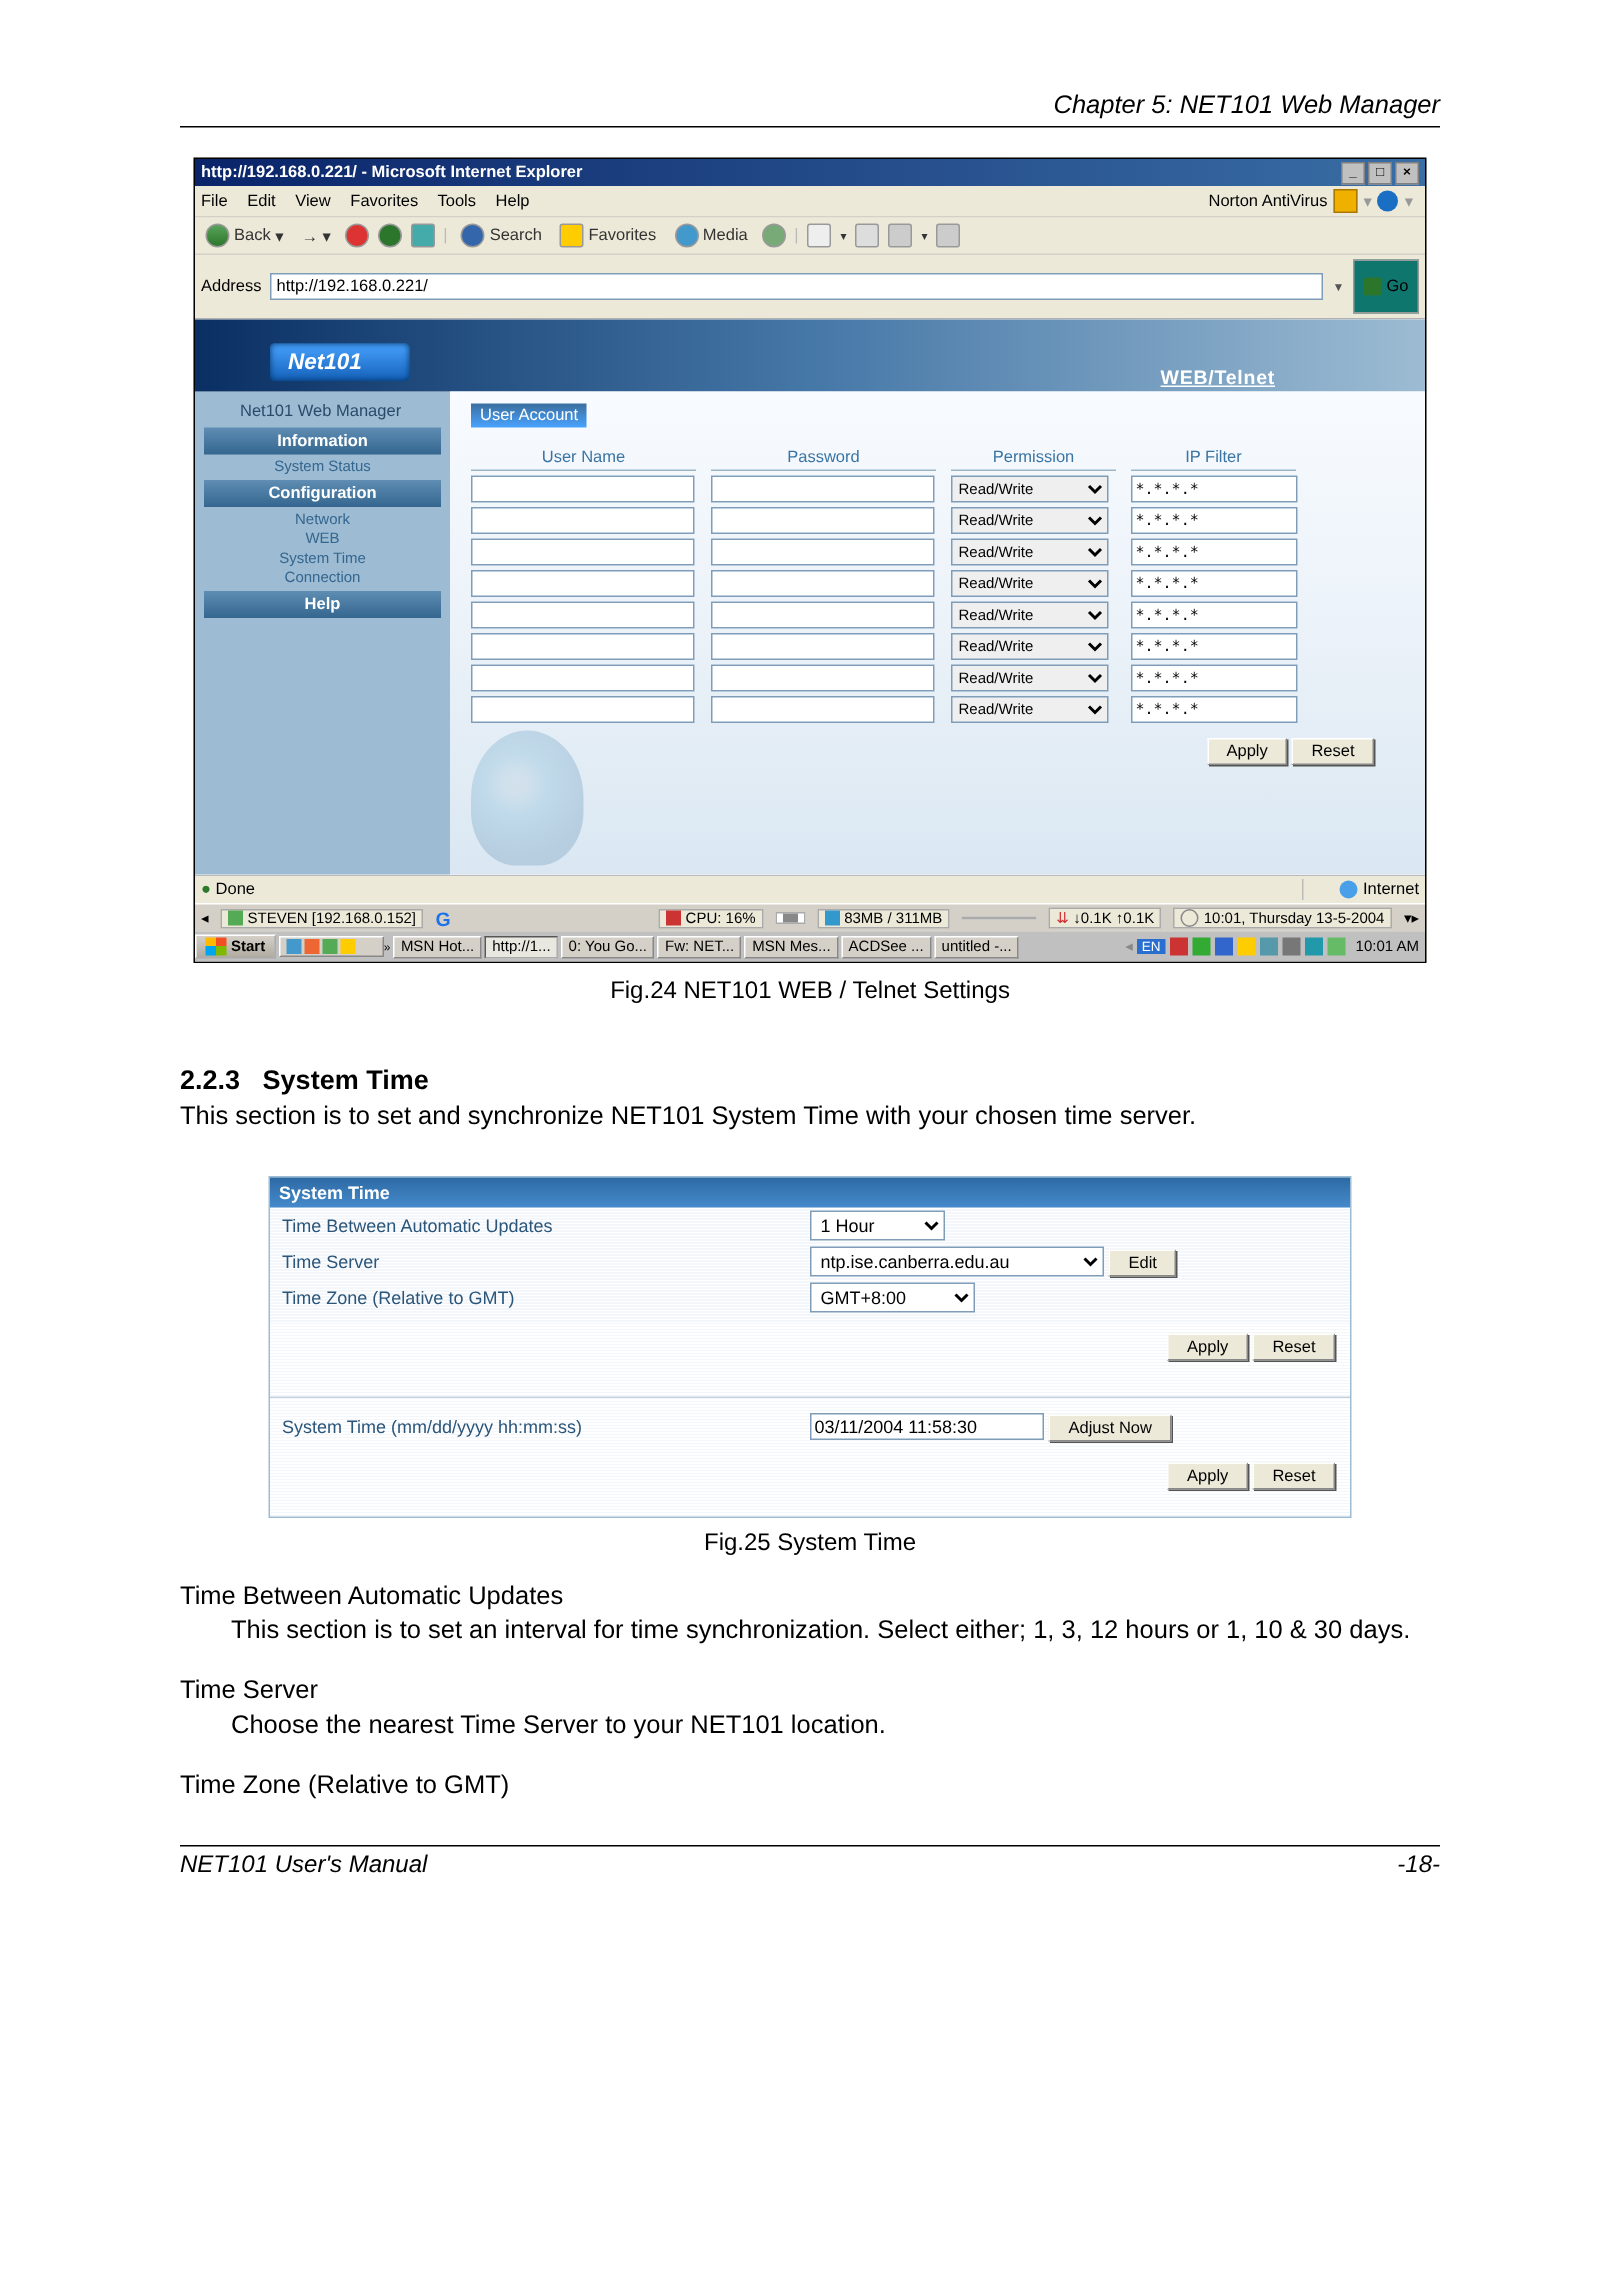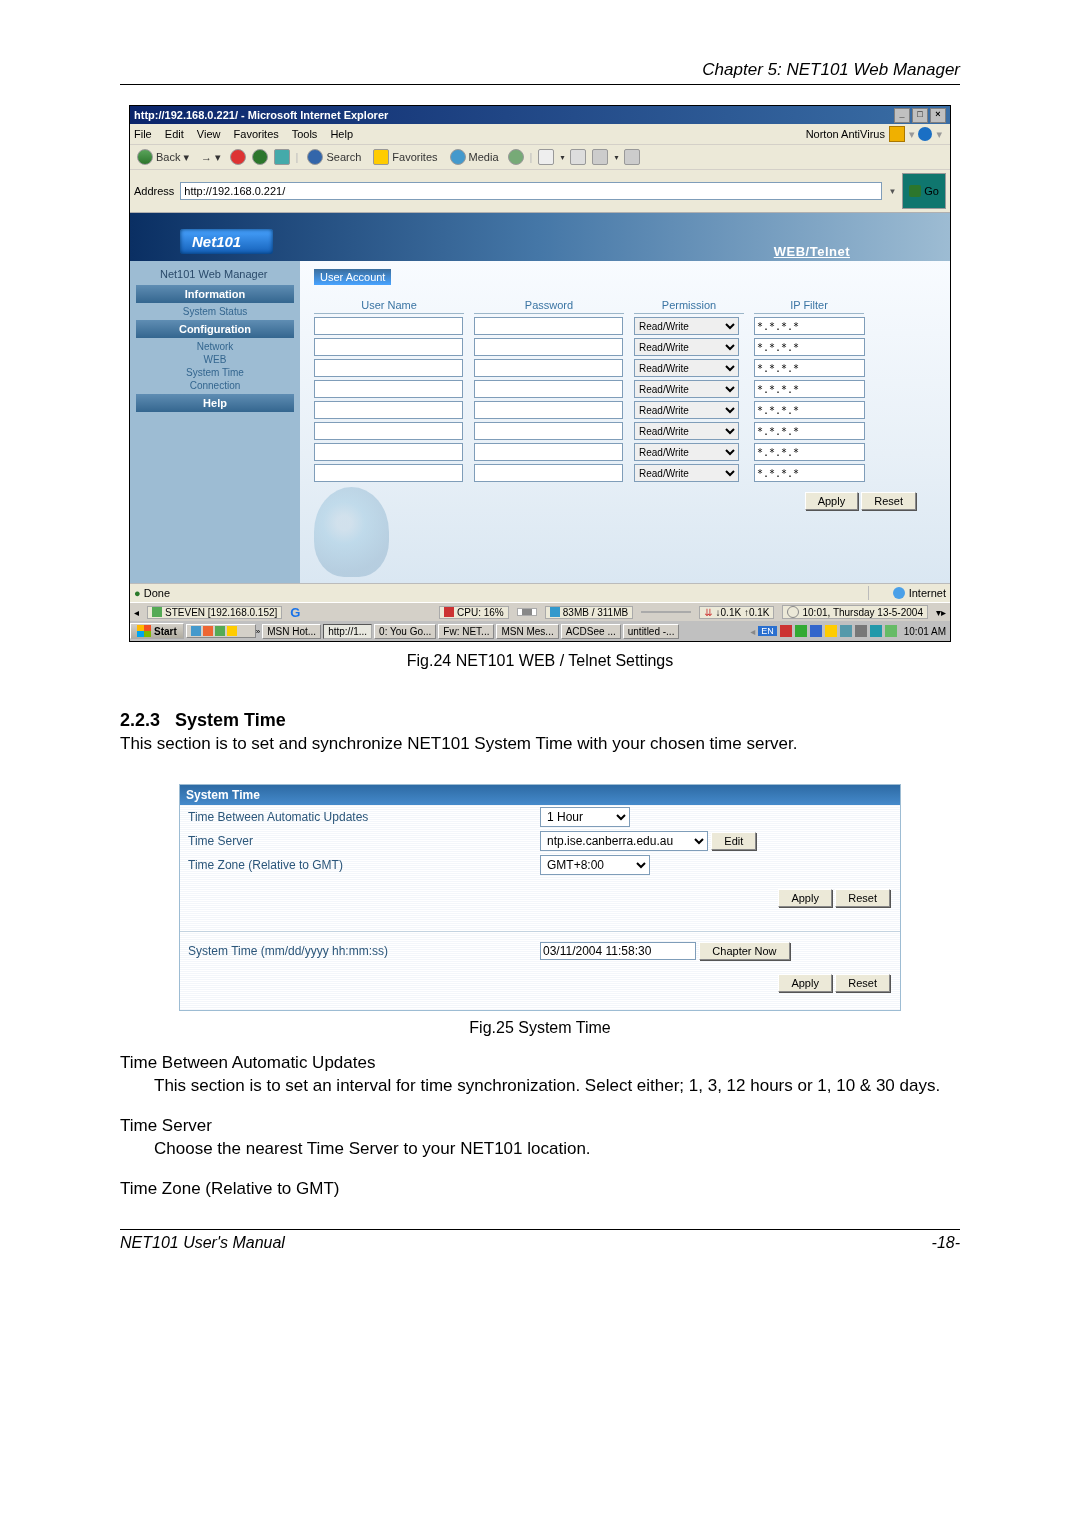--- a/index.html
+++ b/index.html
@@ -624,21 +624,21 @@
       <div class="lbl">Time Between Automatic Updates</div>
       <div>
         <select style="width:90px">
           <option>1 Hour</option>
         </select>
       </div>
     </div>
     <div class="row">
       <div class="lbl">Time Server</div>
       <div>
-        <select style="width:168px">
+        <select style="width:196px">
           <option>ntp.ise.canberra.edu.au</option>
         </select>
         <span class="btn3d">Edit</span>
       </div>
     </div>
     <div class="row">
       <div class="lbl">Time Zone (Relative to GMT)</div>
       <div>
         <select style="width:110px">
           <option>GMT+8:00</option>
@@ -647,21 +647,21 @@
     </div>
     <div class="btns">
       <span class="btn3d">Apply</span>
       <span class="btn3d">Reset</span>
     </div>
     <div class="divider"></div>
     <div class="row">
       <div class="lbl">System Time (mm/dd/yyyy hh:mm:ss)</div>
       <div>
         <input type="text" style="width: 150px;" value="03/11/2004 11:58:30">
-        <span class="btn3d">Chapter Now</span>
+        <span class="btn3d">Adjust Now</span>
       </div>
     </div>
     <div class="btns">
       <span class="btn3d">Apply</span>
       <span class="btn3d">Reset</span>
     </div>
   </div>
 
   <div class="caption2">Fig.25  System Time</div>
 

